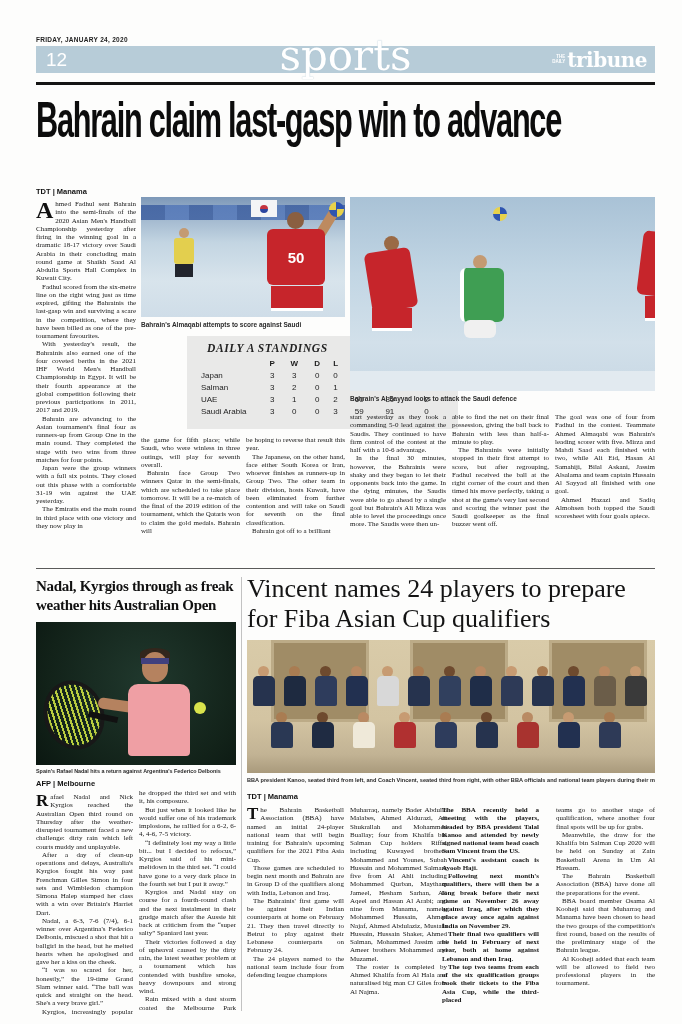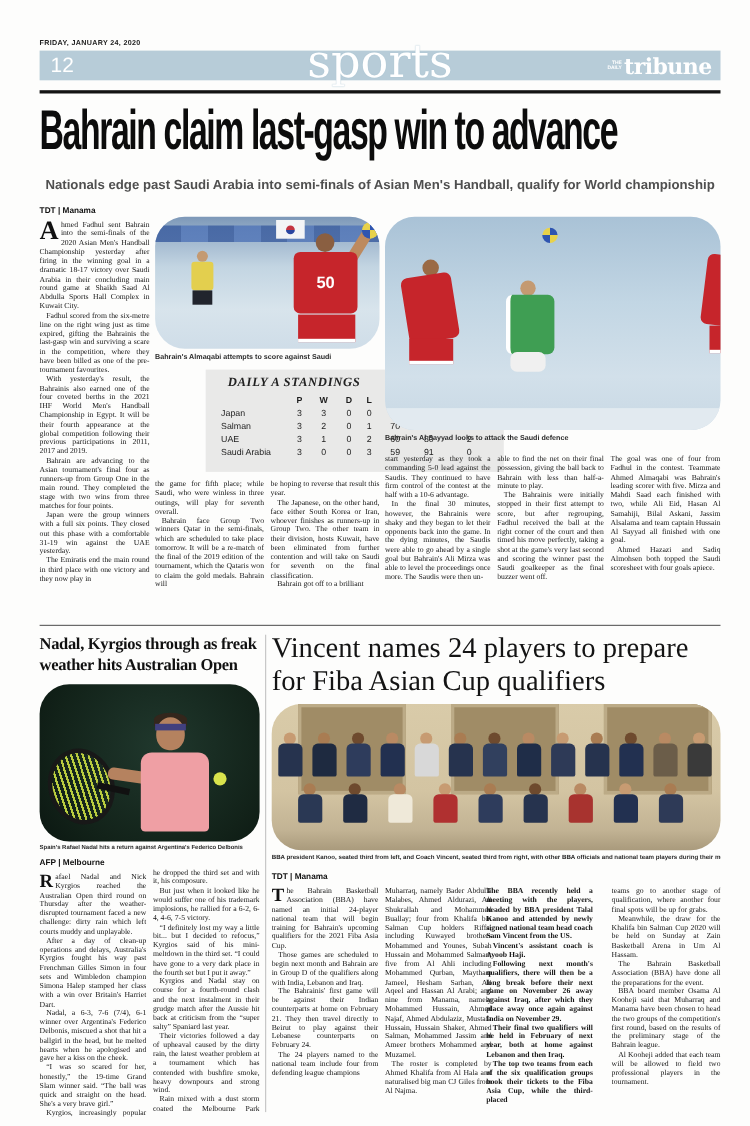--- a/index.html
+++ b/index.html
@@ -28,21 +28,21 @@
   
   .byline{font:700 7.5px "Liberation Sans",sans-serif;color:#111;}
   .bodycol{position:absolute;text-align:justify;font-size:7px;line-height:1.18;color:#151515;overflow:hidden;}
   .bodycol p{margin:0;text-indent:6px;}
   .bodycol p:first-child{text-indent:0;}
   .dropcap{float:left;font:700 24px/19px "Liberation Serif",serif;padding:1px 2px 0 0;color:#111;}
   .dc2{font-size:17px;line-height:13px;}
   .caption{position:absolute;font:700 6.5px "Liberation Sans",sans-serif;color:#2b2b2b;}
 
   
-  .photo{position:absolute;overflow:hidden;border-radius:27px;}
+  .photo{position:absolute;overflow:hidden;}
   #photo1{left:141px;top:197px;width:204px;height:120px;
         background:linear-gradient(180deg,#7d98b8 0,#9db4cc 15%,#c3d5e2 38%,#d8e4ec 70%,#cfdde8 100%);}
   .ph-banner{position:absolute;left:0;top:8px;width:100%;height:15px;opacity:.85;
         background:repeating-linear-gradient(90deg,#3d5fa0 0 24px,#5377b8 24px 48px);}
   .ph-flag{position:absolute;left:54%;top:3px;width:26px;height:17px;background:#f3f4f6;}
   .flag-dot{position:absolute;left:9px;top:5px;width:8px;height:8px;border-radius:50%;
         background:linear-gradient(180deg,#c43340 50%,#2a45a0 50%);}
   .head{position:absolute;border-radius:50%;background:#c49a72;}
   .ref{position:absolute;left:15%;top:26%;width:24px;height:70px;}
   .ref .head{left:7px;top:0;width:10px;height:10px;}
@@ -112,21 +112,20 @@
         <span>DAILY</span>
       </span>
       <span class="mh-name">tribune</span>
     </span>
   </div>
   <div class="abs rule-top"></div>
 
   <div class="abs headline-wrap">
     <span class="headline">Bahrain claim last-gasp win to advance</span>
   </div>
-  <div class="abs subhead">Nationals edge past Saudi Arabia into semi-finals of Asian Men's Handball, qualify for World championship</div>
 
   <div class="abs byline" style="left:36px;top:187px;">TDT | Manama</div>
 
   <div class="bodycol" style="left:36px;top:200px;width:100px;height:363px;">
     <p><span class="dropcap">A</span><span>hmed Fadhul sent Bahrain into the semi-finals of the 2020 Asian Men's Handball Championship yesterday after firing in the winning goal in a dramatic 18-17 victory over Saudi Arabia in their concluding main round game at Shaikh Saad Al Abdulla Sports Hall Complex in Kuwait City.</span></p>
   <p>Fadhul scored from the six-metre line on the right wing just as time expired, gifting the Bahrainis the last-gasp win and surviving a scare in the competition, where they have been billed as one of the pre-tournament favourites.</p>
       <p>With yesterday's result, the Bahrainis also earned one of the four coveted berths in the 2021 IHF World Men's Handball Championship in Egypt. It will be their fourth appearance at the global competition following their previous participations in 2011, 2017 and 2019.</p>
       <p>Bahrain are advancing to the Asian tournament's final four as runners-up from Group One in the main round. They completed the stage with two wins from three matches for four points.</p>
       <p>Japan were the group winners with a full six points. They closed out this phase with a comfortable 31-19 win against the UAE yesterday.</p>
       <p>The Emiratis end the main round in third place with one victory and they now play in</p>

